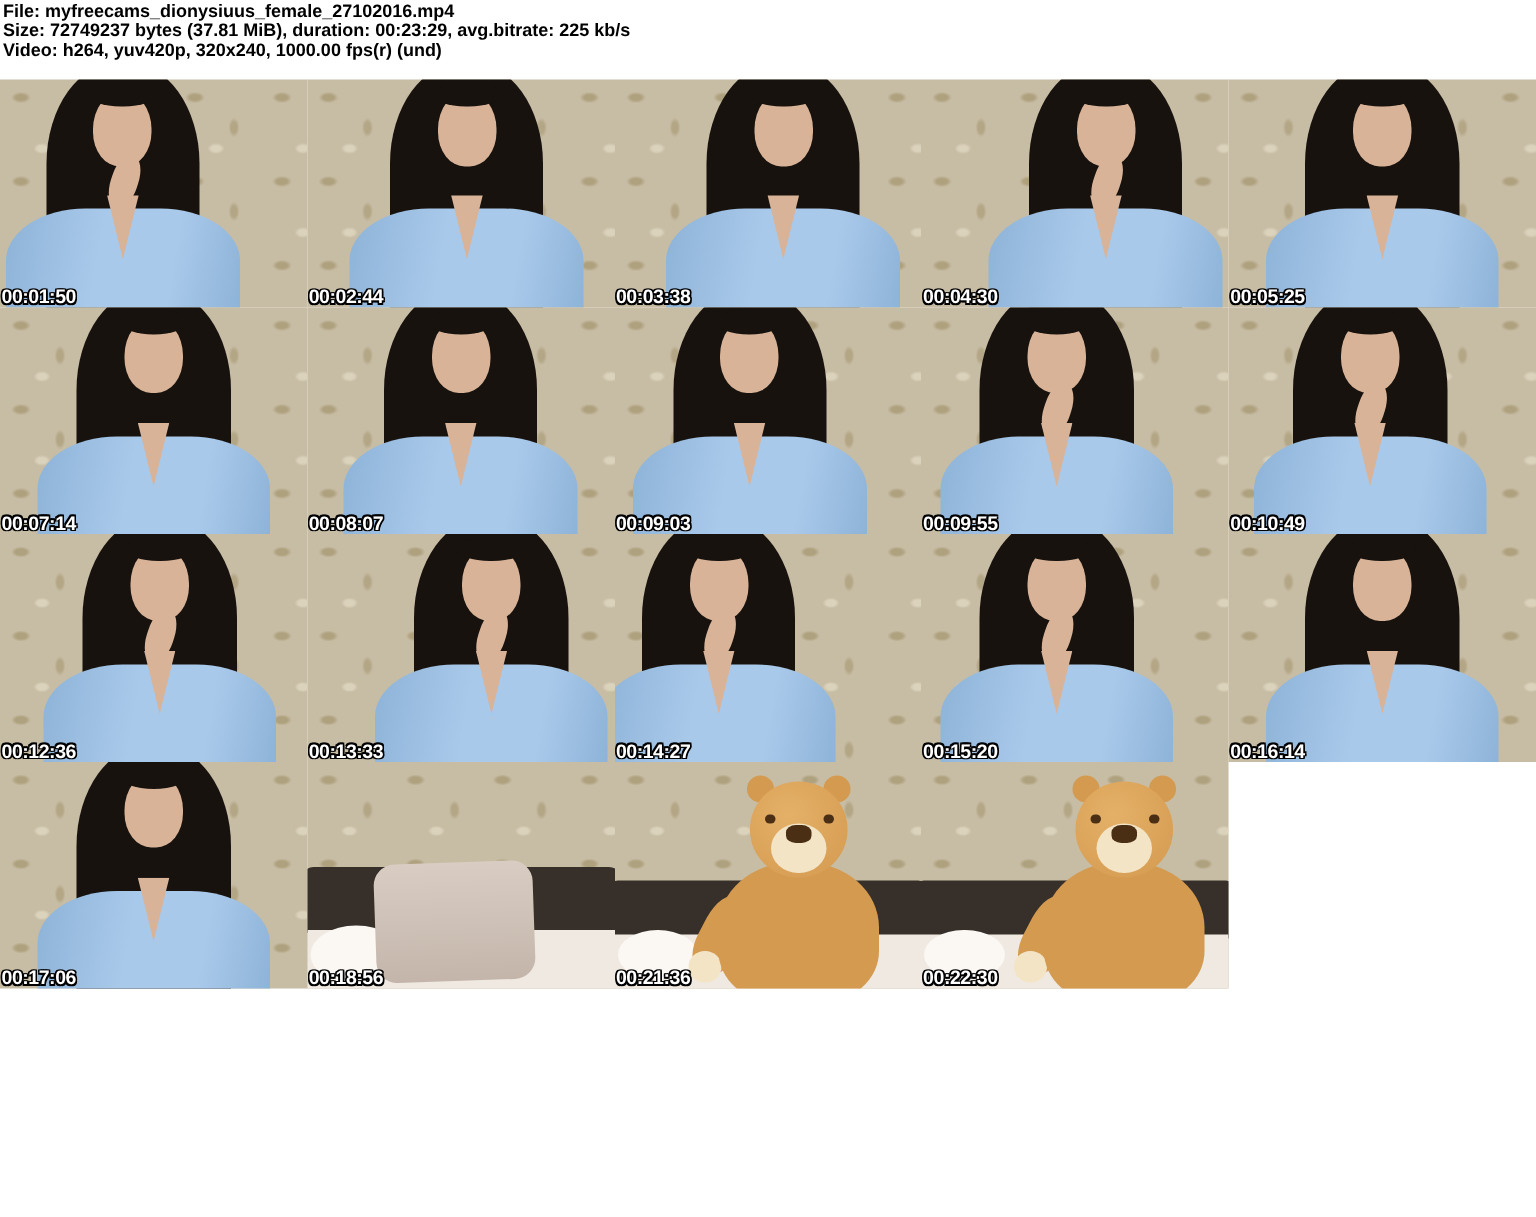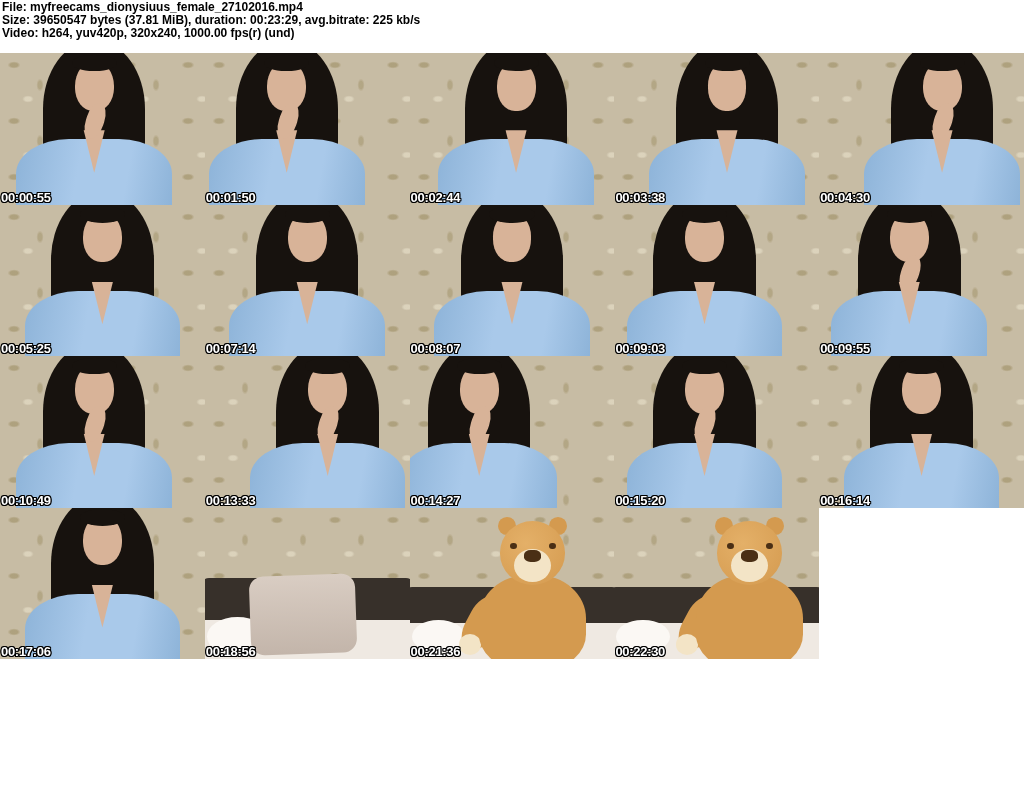--- a/index.html
+++ b/index.html
@@ -20,33 +20,24 @@
       font-size:13px;font-weight:bold;letter-spacing:-0.3px;color:#fff;
       text-shadow:-1px -1px 0 #000,1px -1px 0 #000,-1px 1px 0 #000,1px 1px 0 #000,
                    0 -1px 0 #000,0 1px 0 #000,-1px 0 0 #000,1px 0 0 #000}
 </style>
 </head>
 <body>
 
 <div class="sheet">
   <div class="header">
     <div class="hline">File: myfreecams_dionysiuus_female_27102016.mp4</div>
-    <div class="hline">Size: 39650547 bytes (37.81 MiB), duration: 00:23:29, avg.bitrate: 225 kb/s</div>
+    <div class="hline">Size: 72749237 bytes (37.81 MiB), duration: 00:23:29, avg.bitrate: 225 kb/s</div>
     <div class="hline">Video: h264, yuv420p, 320x240, 1000.00 fps(r) (und)</div>
   </div>
   <div class="grid">
-      <div class="cell">
-        <div class="sh" style="left: 21%; top: -8%; width: 50%; height: 118%; background: rgb(23, 18, 14); border-radius: 48% 48% 30% 30% / 38% 38% 0px 0px;"></div>
-        <div class="sh" style="left: 8%; bottom: -3%; width: 76%; height: 46%; background: linear-gradient(100deg, rgb(141, 179, 216) 0%, rgb(169, 201, 234) 40%, rgb(169, 201, 234) 70%, rgb(141, 179, 216) 100%); border-radius: 34% 34% 0px 0px / 50% 50% 0px 0px;"></div>
-        <div class="sh" style="left: 38%; top: 51%; width: 16%; height: 28%; background: rgb(216, 179, 152); clip-path: polygon(18% 0px, 82% 0px, 50% 100%);"></div>
-        <div class="sh" style="left: 36.5%; top: 5%; width: 19%; height: 33%; background: rgb(216, 179, 152); border-radius: 50% 50% 46% 46%;"></div>
-        <div class="sh" style="left: 35%; top: 1%; width: 22%; height: 11%; background: rgb(23, 18, 14); border-radius: 50%;"></div>
-        <div class="sh" style="left: 42%; top: 33%; width: 9%; height: 24%; background: rgb(216, 179, 152); border-radius: 45%; transform: rotate(18deg);"></div>
-        <div class="ts">00:00:55</div>
-      </div>
       <div class="cell">
         <div class="sh" style="left: 15%; top: -8%; width: 50%; height: 118%; background: rgb(23, 18, 14); border-radius: 48% 48% 30% 30% / 38% 38% 0px 0px;"></div>
         <div class="sh" style="left: 2%; bottom: -3%; width: 76%; height: 46%; background: linear-gradient(100deg, rgb(141, 179, 216) 0%, rgb(169, 201, 234) 40%, rgb(169, 201, 234) 70%, rgb(141, 179, 216) 100%); border-radius: 34% 34% 0px 0px / 50% 50% 0px 0px;"></div>
         <div class="sh" style="left: 32%; top: 51%; width: 16%; height: 28%; background: rgb(216, 179, 152); clip-path: polygon(18% 0px, 82% 0px, 50% 100%);"></div>
         <div class="sh" style="left: 30.5%; top: 5%; width: 19%; height: 33%; background: rgb(216, 179, 152); border-radius: 50% 50% 46% 46%;"></div>
         <div class="sh" style="left: 29%; top: 1%; width: 22%; height: 11%; background: rgb(23, 18, 14); border-radius: 50%;"></div>
         <div class="sh" style="left: 36%; top: 33%; width: 9%; height: 24%; background: rgb(216, 179, 152); border-radius: 45%; transform: rotate(18deg);"></div>
         <div class="ts">00:01:50</div>
       </div>
       <div class="cell">
@@ -116,20 +107,29 @@
         <div class="ts">00:09:55</div>
       </div>
       <div class="cell">
         <div class="sh" style="left: 21%; top: -8%; width: 50%; height: 118%; background: rgb(23, 18, 14); border-radius: 48% 48% 30% 30% / 38% 38% 0px 0px;"></div>
         <div class="sh" style="left: 8%; bottom: -3%; width: 76%; height: 46%; background: linear-gradient(100deg, rgb(141, 179, 216) 0%, rgb(169, 201, 234) 40%, rgb(169, 201, 234) 70%, rgb(141, 179, 216) 100%); border-radius: 34% 34% 0px 0px / 50% 50% 0px 0px;"></div>
         <div class="sh" style="left: 38%; top: 51%; width: 16%; height: 28%; background: rgb(216, 179, 152); clip-path: polygon(18% 0px, 82% 0px, 50% 100%);"></div>
         <div class="sh" style="left: 36.5%; top: 5%; width: 19%; height: 33%; background: rgb(216, 179, 152); border-radius: 50% 50% 46% 46%;"></div>
         <div class="sh" style="left: 35%; top: 1%; width: 22%; height: 11%; background: rgb(23, 18, 14); border-radius: 50%;"></div>
         <div class="sh" style="left: 42%; top: 33%; width: 9%; height: 24%; background: rgb(216, 179, 152); border-radius: 45%; transform: rotate(18deg);"></div>
         <div class="ts">00:10:49</div>
+      </div>
+      <div class="cell">
+        <div class="sh" style="left: 27%; top: -8%; width: 50%; height: 118%; background: rgb(23, 18, 14); border-radius: 48% 48% 30% 30% / 38% 38% 0px 0px;"></div>
+        <div class="sh" style="left: 14%; bottom: -3%; width: 76%; height: 46%; background: linear-gradient(100deg, rgb(141, 179, 216) 0%, rgb(169, 201, 234) 40%, rgb(169, 201, 234) 70%, rgb(141, 179, 216) 100%); border-radius: 34% 34% 0px 0px / 50% 50% 0px 0px;"></div>
+        <div class="sh" style="left: 44%; top: 51%; width: 16%; height: 28%; background: rgb(216, 179, 152); clip-path: polygon(18% 0px, 82% 0px, 50% 100%);"></div>
+        <div class="sh" style="left: 42.5%; top: 5%; width: 19%; height: 33%; background: rgb(216, 179, 152); border-radius: 50% 50% 46% 46%;"></div>
+        <div class="sh" style="left: 41%; top: 1%; width: 22%; height: 11%; background: rgb(23, 18, 14); border-radius: 50%;"></div>
+        <div class="sh" style="left: 48%; top: 33%; width: 9%; height: 24%; background: rgb(216, 179, 152); border-radius: 45%; transform: rotate(18deg);"></div>
+        <div class="ts">00:12:36</div>
       </div>
       <div class="cell">
         <div class="sh" style="left: 35%; top: -8%; width: 50%; height: 118%; background: rgb(23, 18, 14); border-radius: 48% 48% 30% 30% / 38% 38% 0px 0px;"></div>
         <div class="sh" style="left: 22%; bottom: -3%; width: 76%; height: 46%; background: linear-gradient(100deg, rgb(141, 179, 216) 0%, rgb(169, 201, 234) 40%, rgb(169, 201, 234) 70%, rgb(141, 179, 216) 100%); border-radius: 34% 34% 0px 0px / 50% 50% 0px 0px;"></div>
         <div class="sh" style="left: 52%; top: 51%; width: 16%; height: 28%; background: rgb(216, 179, 152); clip-path: polygon(18% 0px, 82% 0px, 50% 100%);"></div>
         <div class="sh" style="left: 50.5%; top: 5%; width: 19%; height: 33%; background: rgb(216, 179, 152); border-radius: 50% 50% 46% 46%;"></div>
         <div class="sh" style="left: 49%; top: 1%; width: 22%; height: 11%; background: rgb(23, 18, 14); border-radius: 50%;"></div>
         <div class="sh" style="left: 56%; top: 33%; width: 9%; height: 24%; background: rgb(216, 179, 152); border-radius: 45%; transform: rotate(18deg);"></div>
         <div class="ts">00:13:33</div>
       </div>

